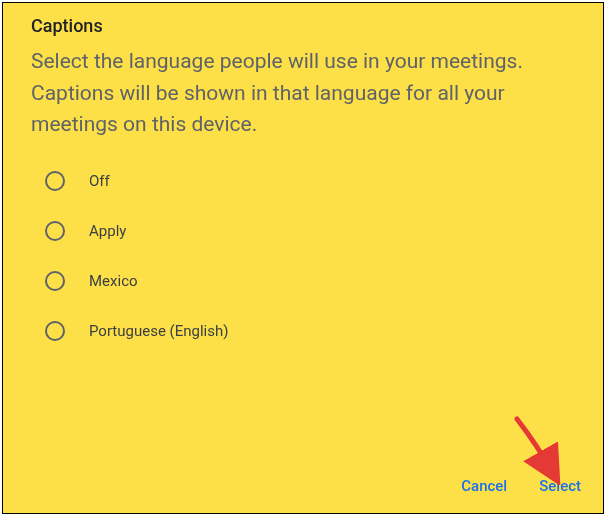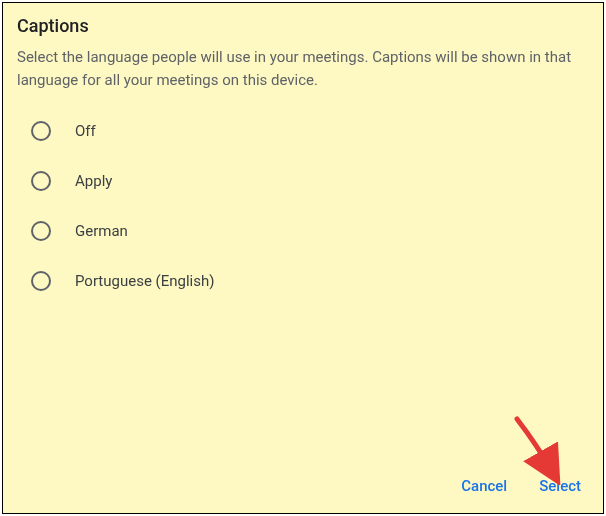--- a/index.html
+++ b/index.html
@@ -12,32 +12,32 @@
       background: #fff;
       width: 606px;
       height: 516px;
       position: relative;
     }
     .dialog {
       border: 1px solid #000;
       width: 602px;
       height: 512px;
       margin: 2px;
-      padding: 12px 14px;
+      padding: 12px 28px;
       position: relative;
-      background: #fef9c3;
+      background: #fde047;
     }
     .title {
       font-size: 18px;
       font-weight: 500;
       color: #202124;
       margin-bottom: 10px;
     }
     .description {
-      font-size: 15px;
+      font-size: 21px;
       color: #5f6368;
       line-height: 1.5;
       margin-bottom: 30px;
     }
     .radio-group {
       padding-left: 14px;
       text-align: right;
     }
     .radio-item {
       display: flex;
@@ -113,21 +113,21 @@
     </div>
 
 
     <div class="radio-item">
       <span class="radio-circle"></span>
       <span class="radio-label">Apply</span>
     </div>
 
     <div class="radio-item">
       <span class="radio-circle"></span>
-      <span class="radio-label">German</span>
+      <span class="radio-label">Mexico</span>
     </div>
 
     <div class="radio-item">
       <span class="radio-circle"></span>
       <span class="radio-label">Portuguese (English)</span>
     </div>
 
 
   </div>
 

